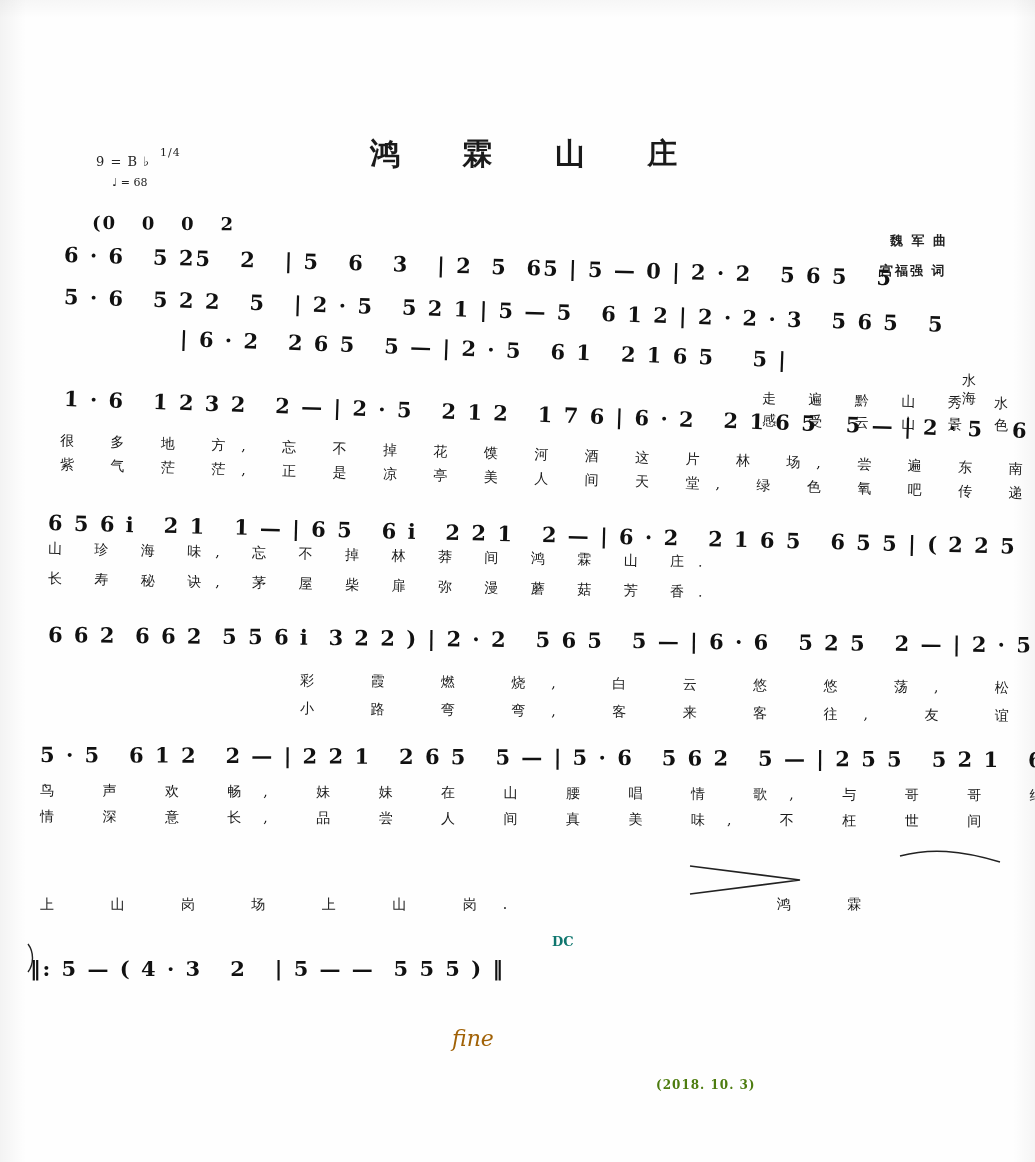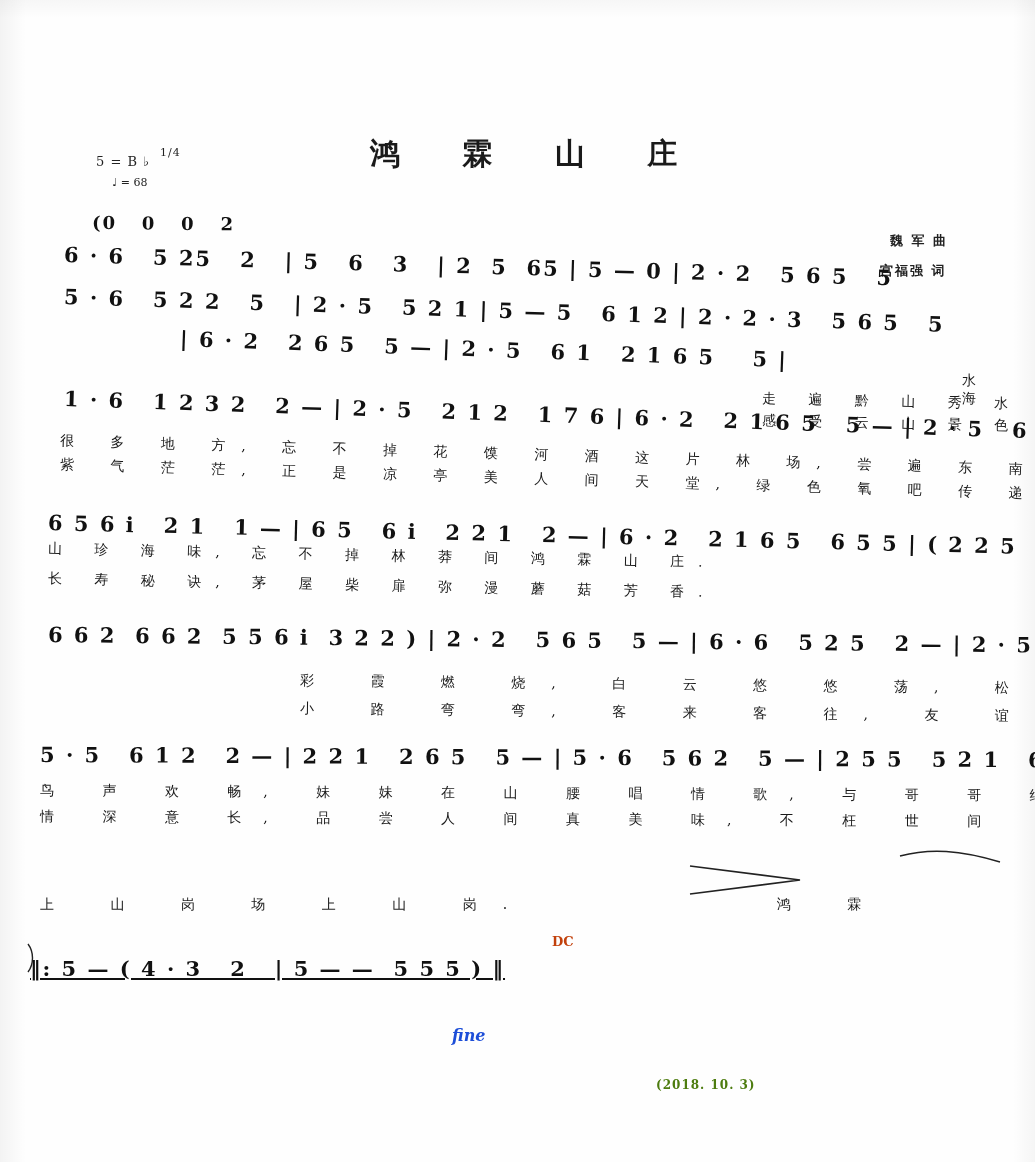--- a/index.html
+++ b/index.html
@@ -67,47 +67,47 @@
   .lyric {
     font-family: "DejaVu Serif", serif;
     font-size: 14px;
     color: #1a1a1a;
     letter-spacing: 1px;
   }
   .marking {
     font-family: "DejaVu Serif", serif;
     font-size: 13px;
     font-weight: bold;
-    color: #c2410c;
+    color: #0f766e;
   }
   .fine {
     font-family: "DejaVu Serif", serif;
     font-style: italic;
-    font-weight: bold;
-    font-size: 16px;
-    color: #1d4ed8;
+    font-weight: normal;
+    font-size: 22px;
+    color: #a16207;
   }
   .date {
     font-family: "DejaVu Serif", serif;
     font-weight: bold;
     font-size: 12px;
     color: #4d7c0f;
     letter-spacing: 1px;
   }
   
   .skew { transform-origin: left center; }
 </style>
 </head>
 <body>
 
 <div id="sheet">
 
   <div class="abs title" style="left:370px; top:134px;">鸿 霖 山 庄</div>
 
-  <div class="abs keysig" style="left:96px; top:154px;">5 = B ♭</div>
+  <div class="abs keysig" style="left:96px; top:154px;">9 = B ♭</div>
   <div class="abs keysig" style="left:160px; top:148px; font-size:11px; line-height:10px;">1/4</div>
   <div class="abs tempo" style="left:96px; top:176px;">♩ = 68</div>
 
   <div class="abs credit" style="left:880px; top:218px;margin-top:44px;">宫福强 词</div>
   <div class="abs credit" style="left:890px; top:232px;">魏 军 曲</div>
 
   <div class="abs jianpu skew" style="left:92px; top:212px; transform:rotate(0.6deg); font-size:18px;">(0   0   0   2</div>
   <div class="abs jianpu skew" style="left:64px; top:242px; transform:rotate(1.6deg);">6 · 6   5 25   2   | 5   6   3   | 2  5  65 | 5 — 0 | 2 · 2   5 6 5   5</div>
   <div class="abs jianpu skew" style="left:64px; top:284px; transform:rotate(1.8deg);">5 · 6   5 2 2   5   | 2 · 5   5 2 1 | 5 — 5   6 1 2 | 2 · 2 · 3   5 6 5   5</div>
 
@@ -128,21 +128,21 @@
   <div class="abs lyric skew" style="left:300px; top:672px; transform:rotate(0.6deg); letter-spacing:26px;">彩 霞 燃 烧, 白 云 悠 悠 荡, 松 涛 滚 滚</div>
   <div class="abs lyric skew" style="left:300px; top:700px; transform:rotate(0.6deg); letter-spacing:26px;">小 路 弯 弯, 客 来 客 往, 友 谊 聚 会</div>
 
   <div class="abs jianpu skew" style="left:40px; top:742px; transform:rotate(0.3deg);">5 · 5   6 1 2   2 — | 2 2 1   2 6 5   5 — | 5 · 6   5 6 2   5 — | 2 5 5   5 2 1   6 — |</div>
   <div class="abs lyric skew" style="left:40px; top:782px; transform:rotate(0.3deg); letter-spacing:22px;">鸟 声 欢 畅, 妹 妹 在 山 腰 唱 情 歌, 与 哥 哥 结 伴 同</div>
   <div class="abs lyric skew" style="left:40px; top:808px; transform:rotate(0.3deg); letter-spacing:22px;">情 深 意 长, 品 尝 人 间 真 美 味, 不 枉 世 间</div>
 
   <div class="abs lyric" style="left:40px; top:896px; letter-spacing:26px;">上 山 岗 场 上 山 岗.        鸿 霖        山 庄.</div>
   <div class="abs marking" style="left:552px; top:934px;">DC</div>
 
-  <div class="abs jianpu" style="left:30px; top:956px;text-decoration:underline;">‖: 5 — ( 4 · 3   2   | 5 — —  5 5 5 ) ‖</div>
+  <div class="abs jianpu" style="left:30px; top:956px;">‖: 5 — ( 4 · 3   2   | 5 — —  5 5 5 ) ‖</div>
   <div class="abs fine" style="left:452px; top:1026px;">fine</div>
 
   <div class="abs date" style="left:656px; top:1078px;">(2018. 10. 3)</div>
 
   <svg class="abs" style="left:0; top:0;" width="1035" height="1162">
     <path d="M690 866 L800 880 L690 894" fill="none" stroke="#222" stroke-width="1.6"></path>
     <path d="M900 856 C930 848, 960 850, 1000 862" fill="none" stroke="#222" stroke-width="1.4"></path>
     <path d="M28 944 C34 952, 34 964, 28 972" fill="none" stroke="#222" stroke-width="1.4"></path>
   </svg>
 

